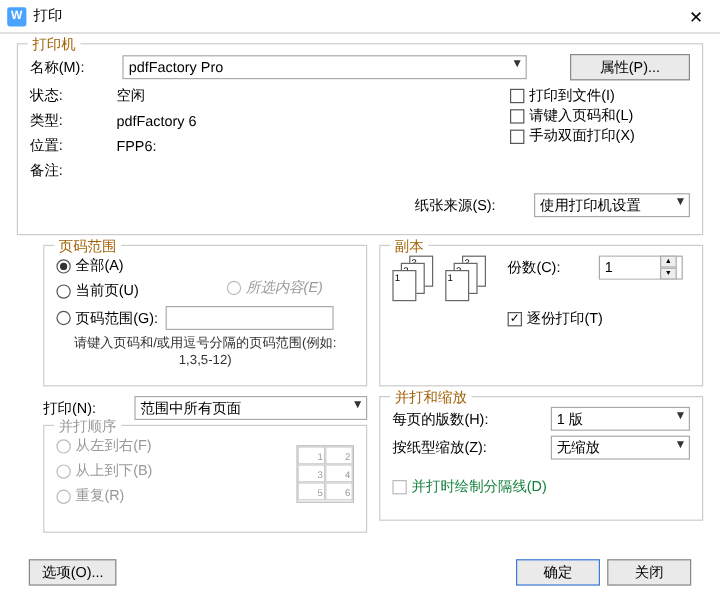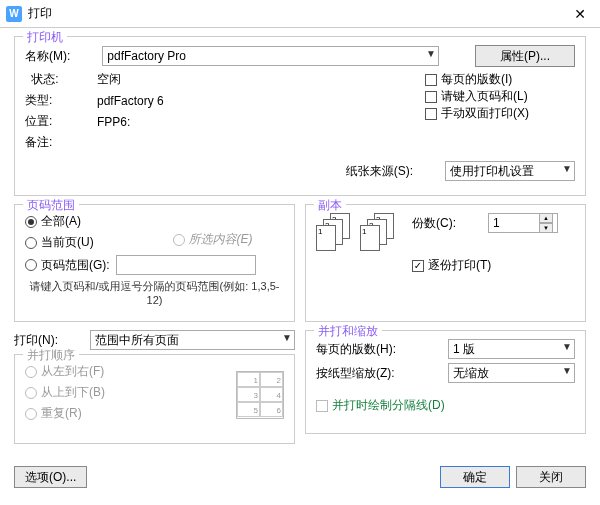--- a/index.html
+++ b/index.html
@@ -3,45 +3,45 @@
 <meta charset="utf-8">
 <style>
 * { box-sizing: border-box; font-family: "Microsoft YaHei", SimSun, sans-serif; font-size: 12px; }
 body { margin: 0; background: #fff; width: 600px; height: 505px; overflow: hidden; }
 .titlebar { height: 28px; background: #fff; border-bottom: 1px solid #ccc; display: flex; align-items: center; padding: 0 6px; }
 .titlebar .logo { width: 16px; height: 16px; background: #4aa3ff; border-radius: 2px; display: flex; align-items: center; justify-content: center; color: #fff; font-weight: bold; font-size: 10px; margin-right: 6px; }
 .titlebar .spacer { flex: 1; }
 .titlebar .close { width: 28px; text-align: center; font-size: 14px; }
 .content { padding: 8px 14px; }
 .group { border: 1px solid #ccc; padding: 8px 10px 10px; position: relative; margin-bottom: 8px; }
-.group-title { position: absolute; top: -8px; left: 8px; background: #fff; padding: 0 4px; color: #8b5cf6; }
+.group-title { position: absolute; top: -8px; left: 8px; background: #fff; padding: 0 4px; color: #a16207; }
 .row { display: flex; align-items: center; margin-bottom: 4px; gap: 28px; }
 .label { white-space: nowrap; margin-right: 4px; }
 .select { border: 1px solid #aaa; height: 20px; background: #fff; display: flex; align-items: center; padding: 4px 4px; position: relative; }
 .select .arrow { position: absolute; right: 2px; top: 1px; font-size: 10px; color: #333; }
 .button { border: 1px solid #888; height: 22px; background: #eaeaea; display: flex; align-items: center; justify-content: center; padding: 0 10px; }
 .checkbox { display: flex; align-items: center; }
 .checkbox .box { width: 12px; height: 12px; border: 1px solid #555; margin-right: 4px; display: flex; align-items: center; justify-content: center; font-size: 10px; line-height: 1; }
 .radio { display: flex; align-items: center; margin-bottom: 4px; }
 .radio .dot { width: 12px; height: 12px; border: 1px solid #555; border-radius: 50%; margin-right: 4px; display: flex; align-items: center; justify-content: center; }
 .radio .dot.checked::after { content: ""; width: 6px; height: 6px; background: #333; border-radius: 50%; }
 .radio.disabled { color: #999; }
 .radio.disabled .dot { border-color: #bbb; }
 .textinput { border: 1px solid #aaa; height: 20px; background: #fff; padding: 0 4px; }
-.twocol { display: flex; gap: 10px; }
+.twocol { display: flex; gap: 10px; margin-left: 22px; }
 .twocol > div { flex: 1; }
 .order-diagram { width: 48px; height: 48px; border: 1px solid #bbb; display: grid; grid-template-columns: 1fr 1fr; grid-template-rows: 1fr 1fr 1fr; }
 .order-diagram div { border: 1px solid #ccc; font-size: 8px; color: #999; display:flex; align-items:flex-end; justify-content:flex-end; padding:1px; }
 .copies-diagram { width: 38px; height: 38px; position: relative; margin-right: 2px; }
 .copies-diagram .pg { position: absolute; width: 20px; height: 26px; border: 1px solid #666; background: #fff; font-size: 8px; padding:1px; }
 .spinner { border:1px solid #aaa; height:20px; width:70px; display:flex; align-items:center; }
 .spinner input { border:none; width:50px; height:18px; padding:0 4px; outline:none; }
 .spinner .arrows { display:flex; flex-direction:column; width:14px; }
 .spinner .arrows span { font-size:6px; line-height:8px; border:1px solid #aaa; text-align:center; background:#eee; }
-.footer { display:flex; gap:6px; padding: 6px 14px; align-items:center; }
+.footer { display:flex; gap:6px; padding: 6px 24px; align-items:center; }
 .hint { color: #333; font-size: 11px; line-height: 1.3; text-align: center; }
 .disabled-text { color: #999; }
 </style>
 </head>
 <body>
 
 <div class="titlebar">
   <div class="logo">W</div>
   <span>打印</span>
   <div class="spacer"></div>
@@ -58,39 +58,39 @@
         <span>pdfFactory Pro</span>
         <span class="arrow">▼</span>
       </div>
       <div class="button" style="width:100px;">
         <span>属性(P)...</span>
       </div>
     </div>
     <div style="display:flex;">
       <div style="flex:1;">
         <div class="row">
-            <span class="label" style="width:40px;text-align:center;">状态:</span>
+            <span class="label" style="width:40px;">状态:</span>
             <span>空闲</span>
           </div>
         <div class="row">
             <span class="label" style="width:40px;">类型:</span>
             <span>pdfFactory 6</span>
           </div>
         <div class="row">
             <span class="label" style="width:40px;">位置:</span>
             <span>FPP6:</span>
           </div>
         <div class="row">
             <span class="label" style="width:40px;">备注:</span>
           </div>
       </div>
       <div style="width:150px;">
         <div class="checkbox">
             <span class="box"></span>
-            <span>每页的版数(I)</span>
+            <span>打印到文件(I)</span>
           </div>
         <div class="checkbox">
             <span class="box"></span>
             <span>请键入页码和(L)</span>
           </div>
         <div class="checkbox">
             <span class="box"></span>
             <span>手动双面打印(X)</span>
           </div>
       </div>

